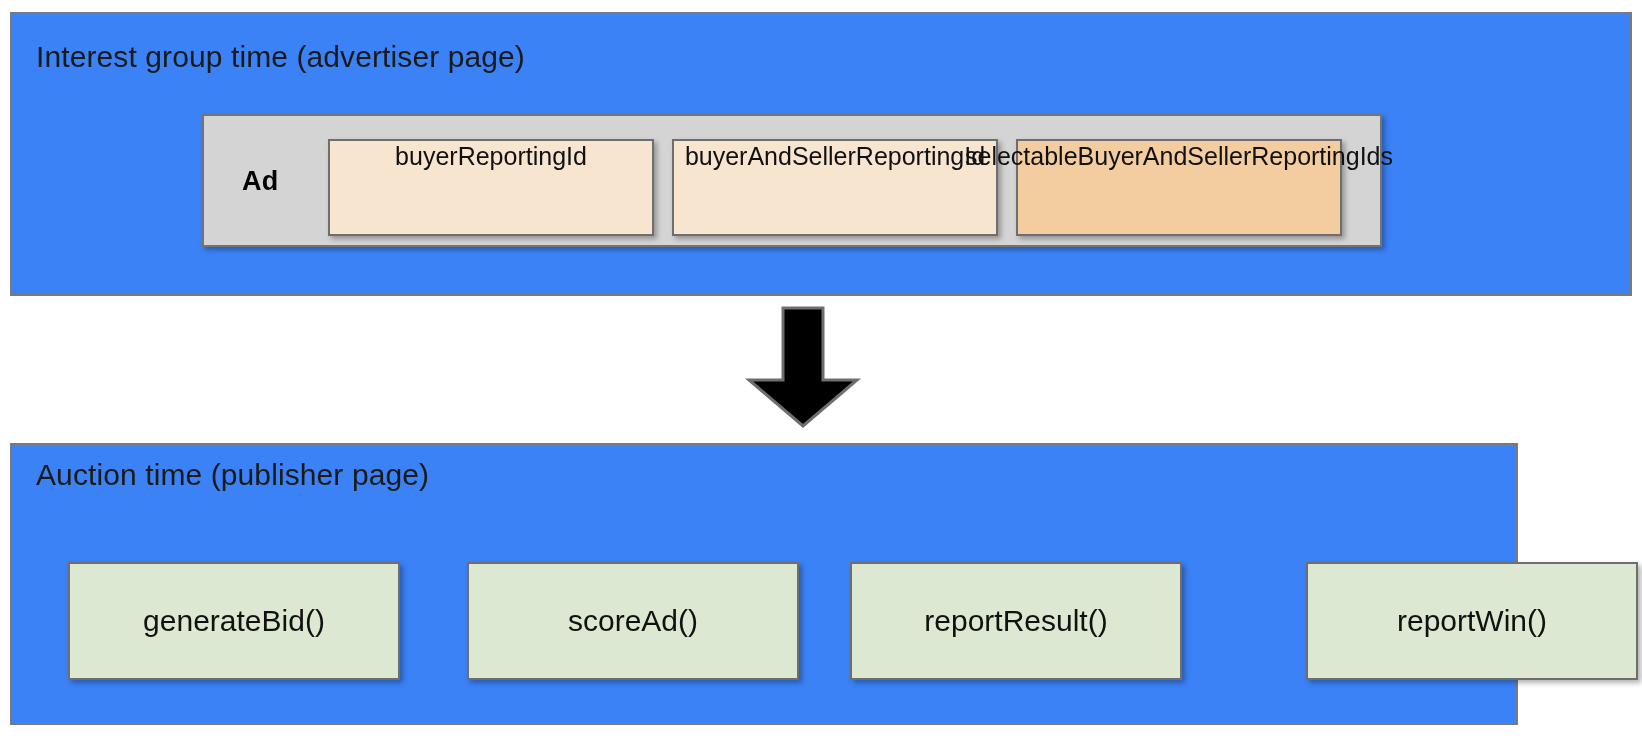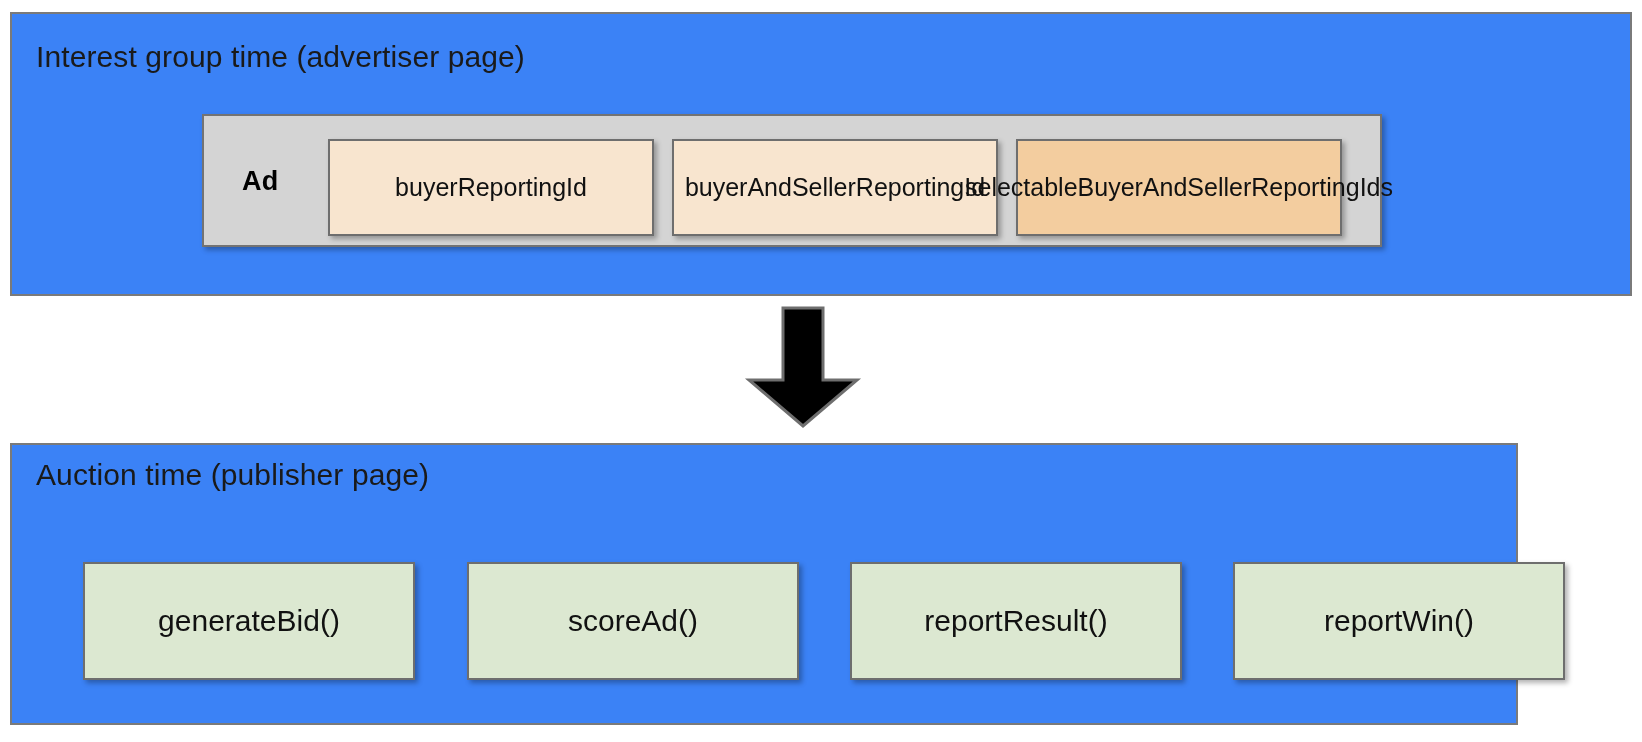--- a/index.html
+++ b/index.html
@@ -79,21 +79,21 @@
 
   
   .id-box {
     position: absolute;
     top: 23px;
     width: 326px;
     height: 97px;
     border: 2px solid #6e6e6e;
     box-sizing: border-box;
     display: flex;
-    align-items: center;
+    align-items: flex-start;
     justify-content: center;
     text-align: center;
     font-size: 25px;
     line-height: 31px;
     color: #111111;
     box-shadow: 3px 3px 5px rgba(0,0,0,0.30);
   }
   #id-box-0 { left: 124px; }
   #id-box-1 { left: 468px; }
   #id-box-2 { left: 812px; }
@@ -116,24 +116,24 @@
     background: #dce8d1;
     border: 2px solid #6e6e6e;
     box-sizing: border-box;
     display: flex;
     align-items: center;
     justify-content: center;
     font-size: 30px;
     color: #111111;
     box-shadow: 3px 3px 5px rgba(0,0,0,0.30);
   }
-  #fn-box-0 { left: 71px; }
+  #fn-box-0 { left: 56px; }
   #fn-box-1 { left: 455px; }
   #fn-box-2 { left: 838px; }
-  #fn-box-3 { left: 1221px; text-align: center; }
+  #fn-box-3 { left: 1294px; text-align: center; }
 </style>
 </head>
 <body>
 
 <div id="stage">
 
   <div class="panel" id="panel-advertiser">
 
     <div class="panel-title">Interest group time (advertiser page)</div>
 

